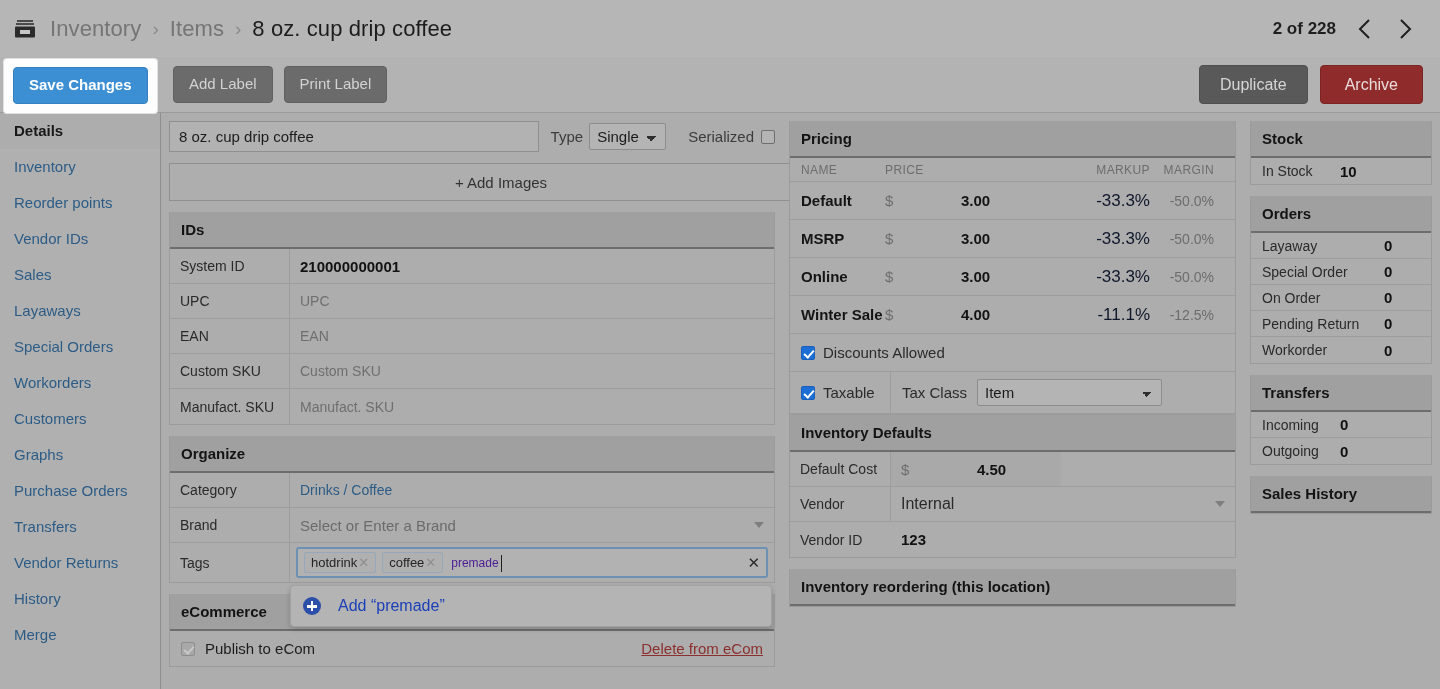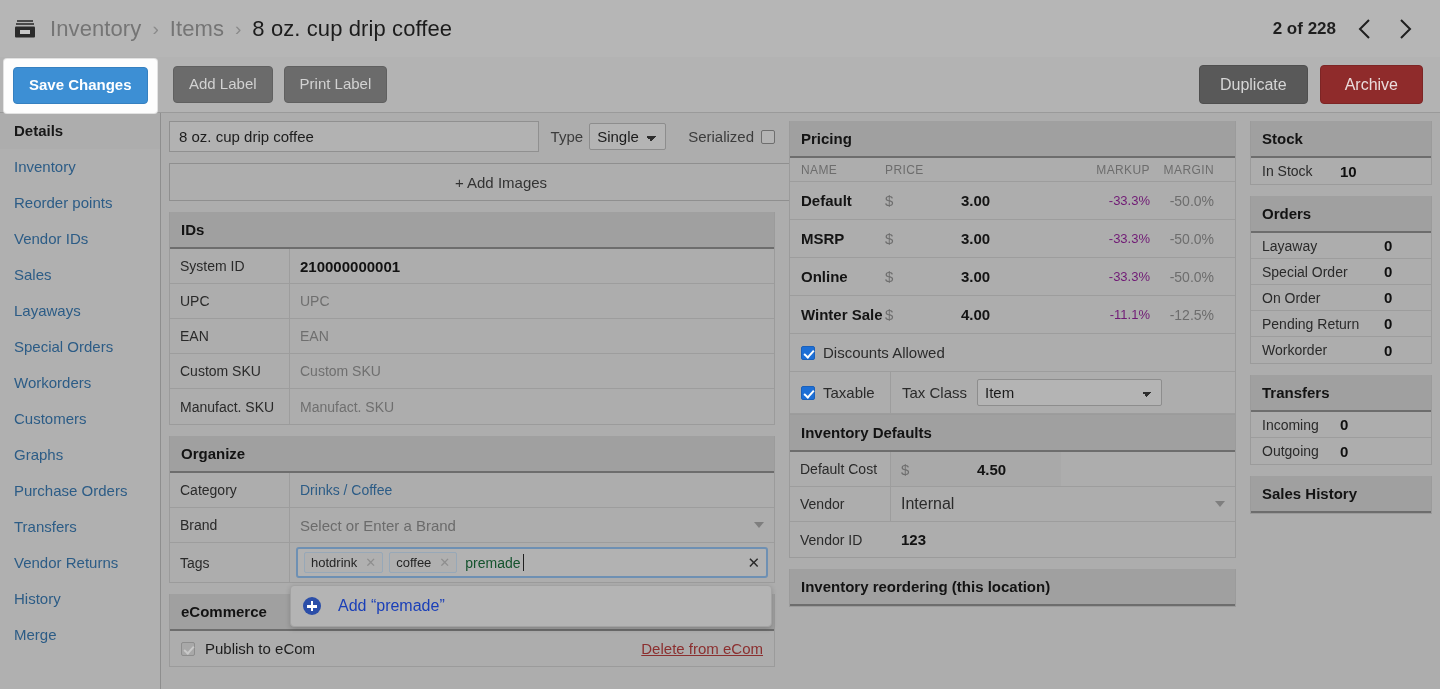--- a/index.html
+++ b/index.html
@@ -215,21 +215,21 @@
   .price-row {
     display: flex; align-items: center;
     border-bottom: 1px solid #9d9d9d;
     height: 38px;
   }
   .price-row:last-child { border-bottom: 1px solid #9d9d9d; }
   .p-name { width: 95px; flex: 0 0 95px; padding-left: 11px; font-weight: 700; font-size: 15px; color: #141414; }
   .p-price { width: 170px; flex: 0 0 170px; display: flex; align-items: center; }
   .p-cur { color: #6e6e6e; font-size: 15px; width: 76px; }
   .p-amt { font-weight: 700; font-size: 15px; color: #141414; }
-  .p-markup { width: 95px; flex: 0 0 95px; text-align: right; color: #701a75; font-size: 13px; }
+  .p-markup { width: 95px; flex: 0 0 95px; text-align: right; color: #0f172a; font-size: 17px; }
   .p-margin { width: 75px; flex: 0 0 75px; text-align: right; padding-right: 11px; color: #6d6d6d; font-size: 14px; }
 
   .chk-row {
     display: flex; align-items: center; gap: 8px;
     padding: 10px 11px; border-bottom: 1px solid #9d9d9d;
     font-size: 15px; color: #2b2b2b;
   }
   .tax-row { display: flex; align-items: stretch; border-bottom: 1px solid #9d9d9d; }
   .tax-left {
     display: flex; align-items: center; gap: 8px;
@@ -286,30 +286,30 @@
   .tags-cell { flex: 1; padding: 4px 6px; position: relative; }
   .tags-box {
     display: flex; align-items: center; gap: 6px;
     border: 2px solid #6e90b3;
     background: #b2b2b2;
     border-radius: 3px;
     padding: 3px 6px;
     min-height: 30px;
   }
   .tag {
-    display: inline-flex; align-items: center; gap: 8px;
+    display: inline-flex; align-items: center; gap: 1px;
     border: 1px solid #97a8b8;
     background: #b0b0b0;
     border-radius: 2px;
     padding: 2px 6px;
     font-size: 13px; color: #242424;
   }
   .tag-x { color: #8e8e8e; font-size: 13px; cursor: pointer; }
   .tag-text {
-    font-size: 14px; color: #14532d; position: relative; padding-left: 2px;
+    font-size: 12px; color: #4c1d95; position: relative; padding-left: 2px;
   }
   .tag-text::after {
     content: ""; position: absolute; right: -3px; top: -1px;
     width: 1px; height: 17px; background: #1f1f1f;
   }
   .tags-clear { margin-left: auto; font-size: 15px; color: #2b2b2b; cursor: pointer; }
   .suggest {
     position: absolute;
     left: 0px; top: 42px;
     width: 482px;

